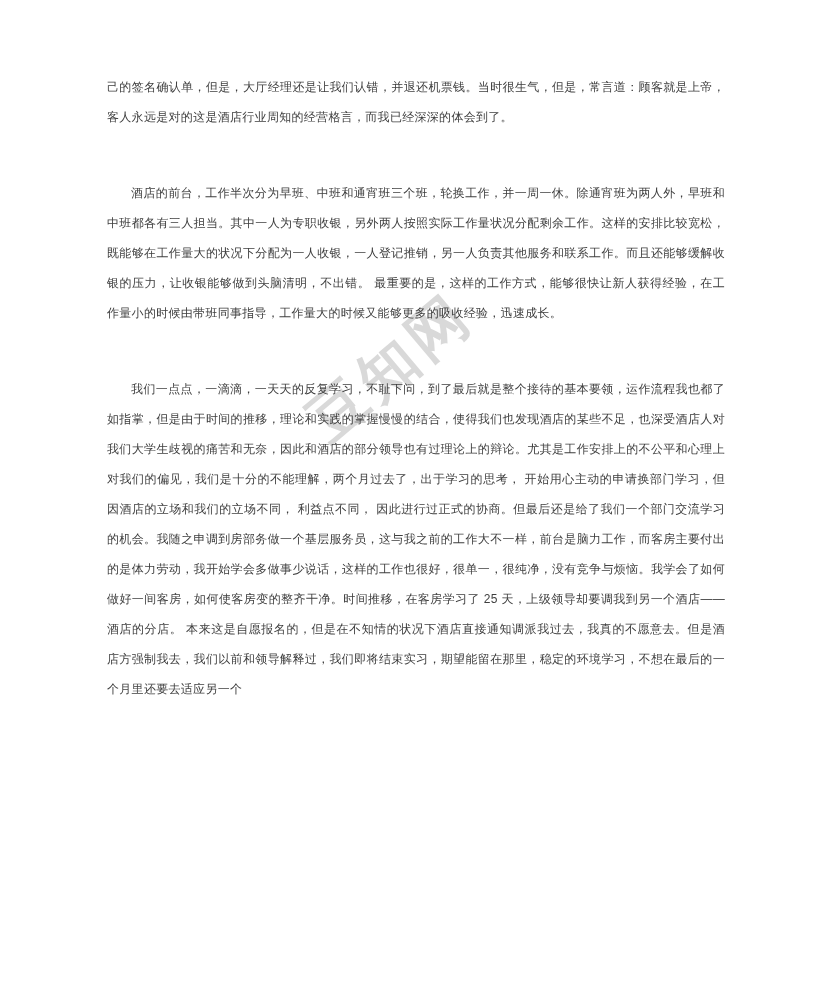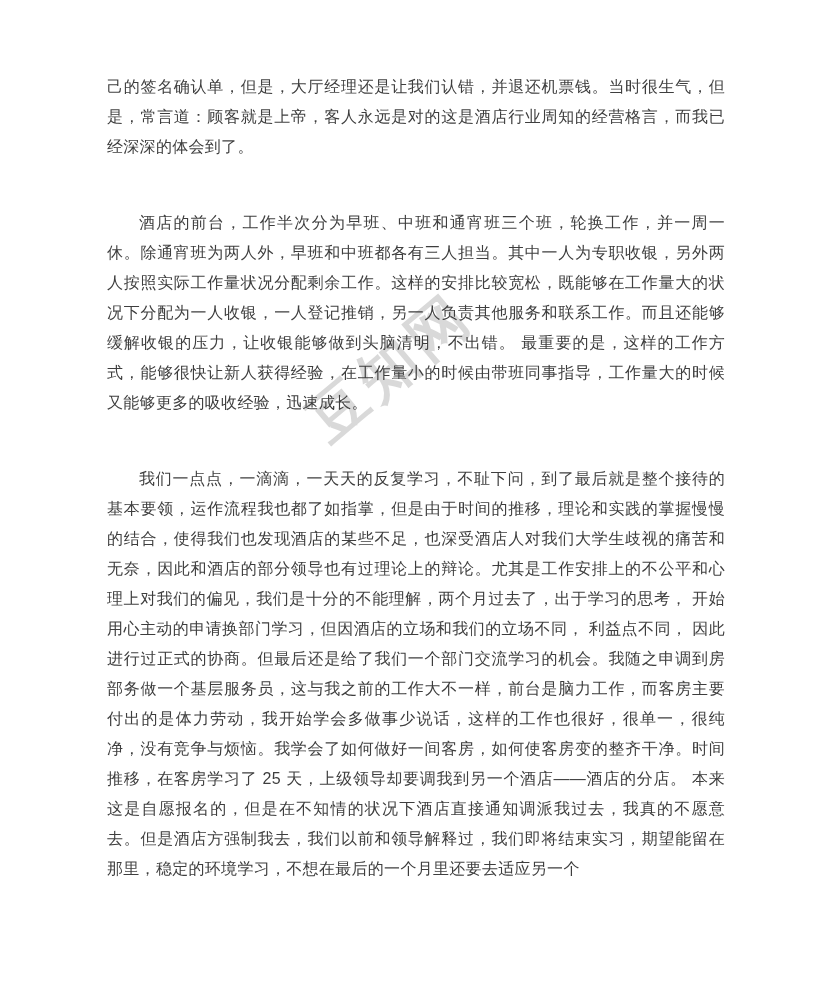--- a/index.html
+++ b/index.html
@@ -14,21 +14,21 @@
     height: 986px;
     background: #ffffff;
     overflow: hidden;
   }
   .content {
     position: absolute;
     left: 107px;
     top: 72px;
     width: 618px;
     color: #3e3e3e;
-    font-size: 16px;
+    font-size: 12px;
     line-height: 30px;
     text-align: justify;
     text-justify: inter-ideograph;
     letter-spacing: 0.3px;
   }
   .content p {
     margin: 0 0 46px 0;
   }
   .content p.indent {
     text-indent: 2em;

